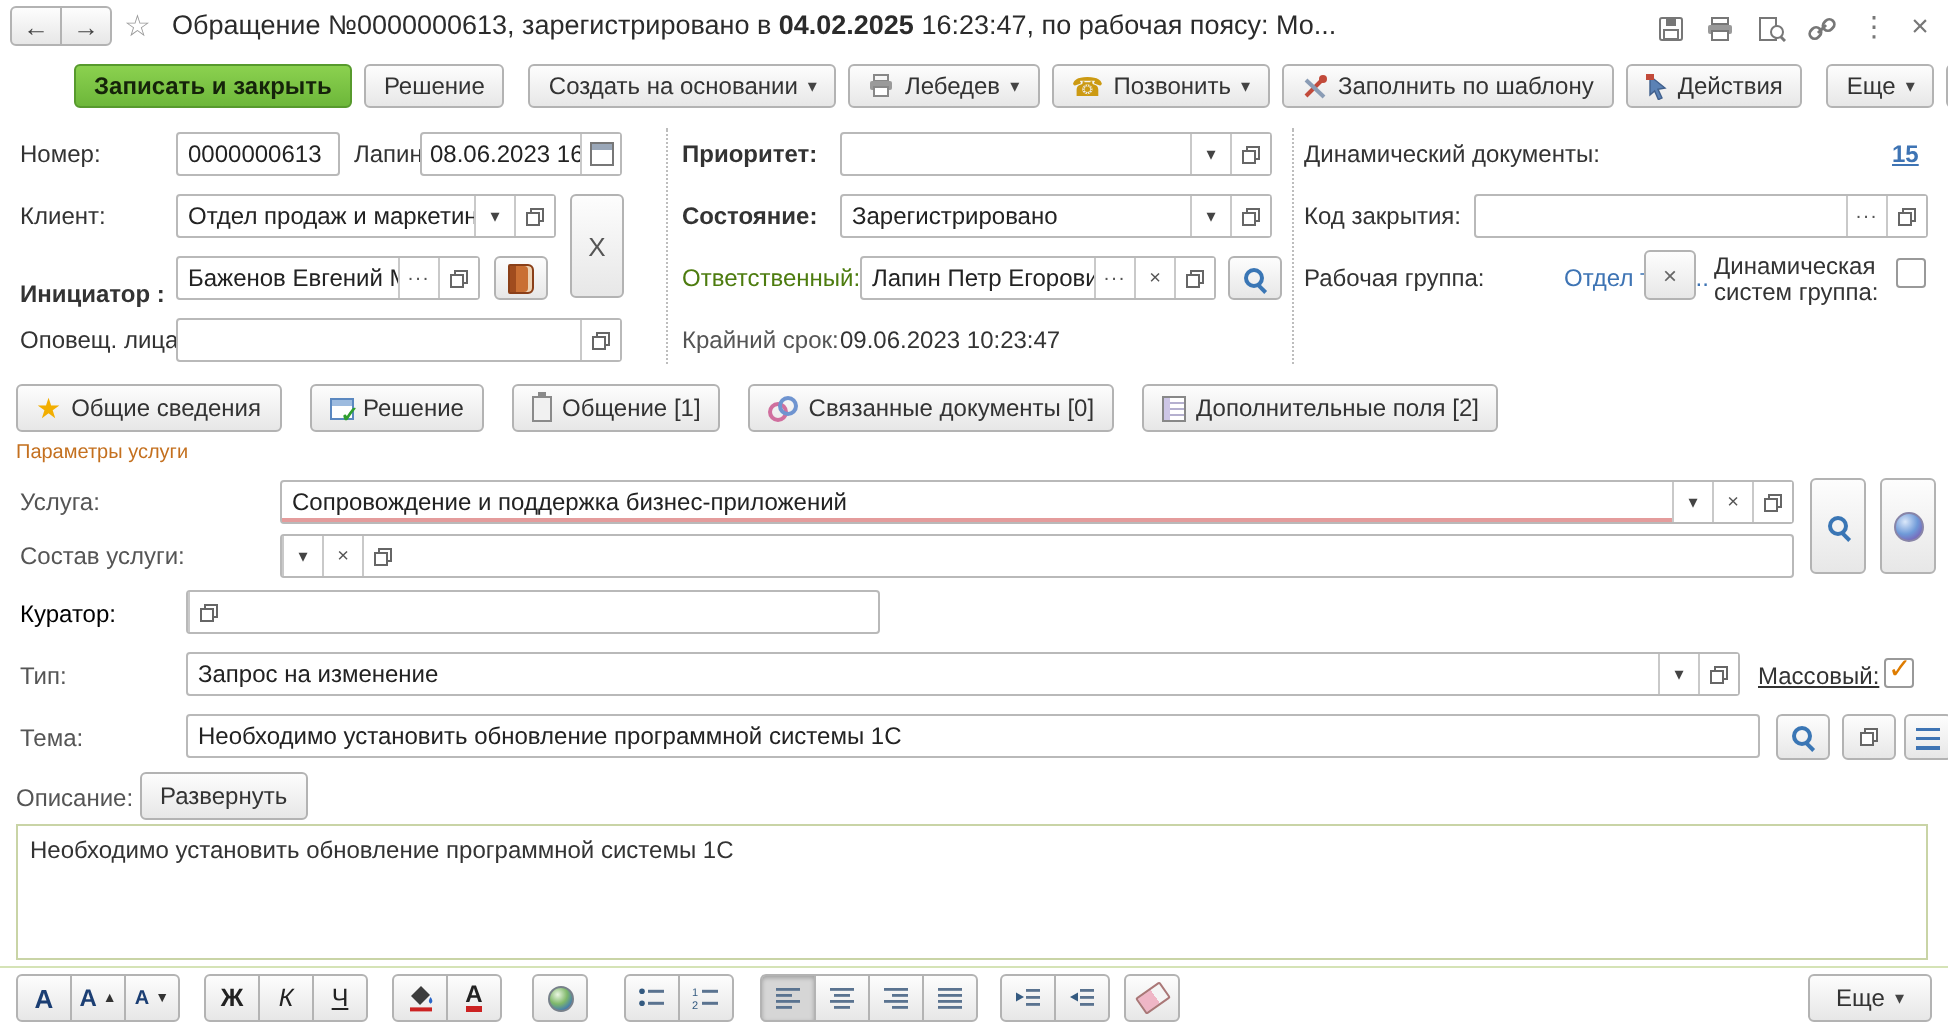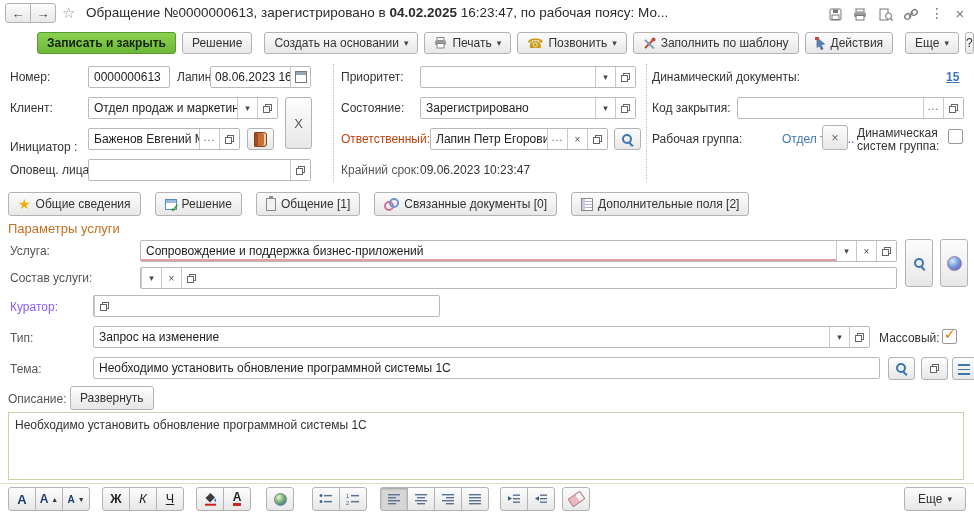--- a/index.html
+++ b/index.html
@@ -18,21 +18,21 @@
   .grp .btn:last-child{border-radius:0 3px 3px 0;}
   .btn.active{background:#d6d6d6;box-shadow:inset 0 1px 2px rgba(0,0,0,.25);}
   
   .titlebar{position:absolute;left:0;top:0;width:974px;height:27px;background:#fff;}
   .navbtn{width:26px;height:20px;padding:0;font-size:13px;color:#444;}
   .star{font-size:15px;color:#9a9a9a;}
   .title{font-size:13.5px;color:#2b2b2b;white-space:nowrap;overflow:hidden;width:735px;}
   .tbico{display:inline-flex;align-items:center;justify-content:center;width:22px;height:18px;color:#777;}
   
   .lab{position:absolute;color:#333;white-space:nowrap;}
-  .lab.b{font-weight:normal;}
+  .lab.b{font-weight:bold;}
   .fgrp{position:absolute;display:flex;align-items:stretch;height:22px;border:1px solid #b9b9b9;
         background:#fff;box-sizing:border-box;border-radius:2px;}
   .fgrp .val{flex:1;display:flex;align-items:center;padding:0 5px;overflow:hidden;white-space:nowrap;color:#222;}
   .fgrp .val.redline{box-shadow:inset 0 -2px 0 #e49c9c;}
   .seg{width:19px;display:flex;align-items:center;justify-content:center;border-left:1px solid #c9c9c9;
        color:#555;font-size:10px;background:#fff;}
   .seg.ell{font-size:10px;letter-spacing:1px;padding-bottom:4px;}
   .link{color:#3e74b4;text-decoration:none;white-space:nowrap;}
   .link.u{text-decoration:underline;font-weight:bold;}
   .vsep{position:absolute;border-left:1px dotted #bdbdbd;width:0;}
@@ -67,21 +67,21 @@
            background:repeating-linear-gradient(#3e74b4 0 1.6px,transparent 1.6px 4.6px);margin-top:1px;}
   .colorA{font-weight:bold;color:#222;border-bottom:3px solid #cc2222;line-height:11px;font-size:12px;}
   .ic-globe{width:13px;height:13px;border-radius:50%;display:inline-block;border:1px solid #77808a;box-sizing:border-box;
             background:radial-gradient(circle at 35% 30%,#eaf6e2,#7fb86a 45%,#3f77b5 80%);}
   .ic-eraser{display:inline-block;width:13px;height:8px;background:linear-gradient(90deg,#efb6c6 0 60%,#f4f4f4 60%);
              border:1px solid #a77;transform:rotate(-35deg);border-radius:1px;}
   
   .tabsrow{position:absolute;left:8px;top:192px;width:958px;display:flex;gap:14px;align-items:center;}
   .tabsrow .btn{height:24px;}
   
-  .sechead{position:absolute;color:#c4701f;font-size:13px;}
+  .sechead{position:absolute;color:#c4701f;font-size:10px;}
   .bigx{font-size:13px;color:#555;}
   .descbox{position:absolute;left:8px;top:412px;width:956px;height:68px;border:1px solid #c9d4a6;
            background:#fff;box-sizing:border-box;padding:5px 6px;color:#333;}
   .hline{position:absolute;left:0;top:483px;width:974px;height:1px;background:#d5e3b6;}
   
   .fmt{position:absolute;top:487px;height:24px;display:flex;}
   .fmt .btn{width:28px;height:24px;padding:0;}
   .fa1{font-weight:bold;color:#1b3e73;font-size:13px;}
   .fa2{font-weight:bold;color:#1b3e73;font-size:12px;}
   .fa3{font-weight:bold;color:#1b3e73;font-size:10px;}
@@ -148,21 +148,21 @@
       <span class="dd">▾</span>
     </button>
   <button class="btn">
     <span>
         <svg width="13" height="12">
           <rect x="3" y="0.5" width="7" height="3" fill="none" stroke="#888"></rect>
           <rect x="1" y="3.5" width="11" height="4.5" rx="1" fill="#9a9a9a"></rect>
           <rect x="3" y="6.5" width="7" height="4.5" fill="#fff" stroke="#888"></rect>
         </svg>
       </span>
-    <span>Печать</span>
+    <span>Лебедев</span>
       <span class="dd">▾</span>
     </button>
   <button class="btn">
     <span style="color:#cc9a12;font-size:13px;line-height:1;">☎</span>
     <span>Позвонить</span>
       <span class="dd">▾</span>
     </button>
   <button class="btn">
     <span>
         <svg width="13" height="13">
@@ -258,21 +258,21 @@
 <div class="fgrp" style="left:420px;top:97px;width:216px;">
   <span class="val">Зарегистрировано</span>
   <span class="seg">
       <span class="dd">▾</span>
     </span>
   <span class="seg">
       <i class="ic-open"></i>
     </span>
 </div>
 
-<span class="lab" style="left:341px;top:132px;color:#c2410c;">Ответственный:</span>
+<span class="lab" style="left:341px;top:132px;color:#4d7c0f;">Ответственный:</span>
 <div class="fgrp" style="left:430px;top:128px;width:178px;">
   <span class="val">Лапин Петр Егорович</span>
   <span class="seg ell">
       <span>...</span>
     </span>
   <span class="seg">
       <span>×</span>
     </span>
   <span class="seg">
       <i class="ic-open"></i>
@@ -363,38 +363,38 @@
     </span>
 </div>
 
 <button class="btn abs" style="left:905px;top:239px;width:28px;height:48px;padding:0;">
     <i class="ic-mag"></i>
   </button>
 <button class="btn abs" style="left:940px;top:239px;width:28px;height:48px;padding:0;">
     <i class="ic-sphere"></i>
   </button>
 
-<span class="lab" style="left:10px;top:300px;color:#8b5cf6;">Куратор:</span>
+<span class="lab" style="left:10px;top:300px;color:#000000;">Куратор:</span>
 <div class="fgrp" style="left:93px;top:295px;width:347px;">
   <span class="seg">
       <i class="ic-open"></i>
     </span>
 </div>
 
 <span class="lab" style="left:10px;top:331px;color:#555;">Тип:</span>
 <div class="fgrp" style="left:93px;top:326px;width:777px;">
   <span class="val">Запрос на изменение</span>
   <span class="seg">
       <span class="dd">▾</span>
     </span>
   <span class="seg">
       <i class="ic-open"></i>
     </span>
 </div>
-<span class="lab" style="left:879px;top:331px;">Массовый:</span>
+<span class="lab" style="left:879px;top:331px;text-decoration:underline;">Массовый:</span>
 <span class="cb" style="left:942px;top:329px;">
     <span class="chk">✓</span>
   </span>
 
 <span class="lab" style="left:10px;top:362px;color:#555;">Тема:</span>
 <div class="fgrp" style="left:93px;top:357px;width:787px;">
   <span class="val">Необходимо установить обновление программной системы 1С</span>
 </div>
 <button class="btn abs" style="left:888px;top:357px;width:27px;height:23px;padding:0;">
     <i class="ic-mag"></i>

